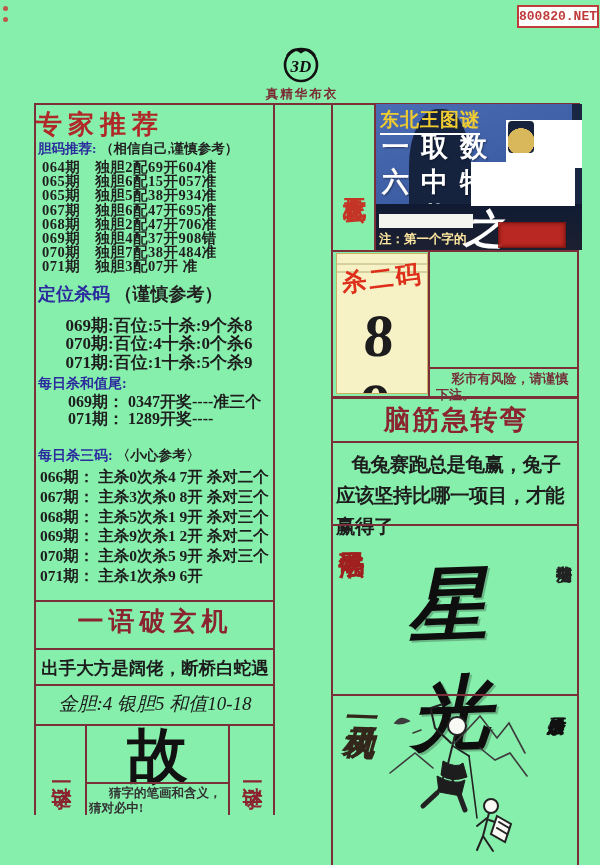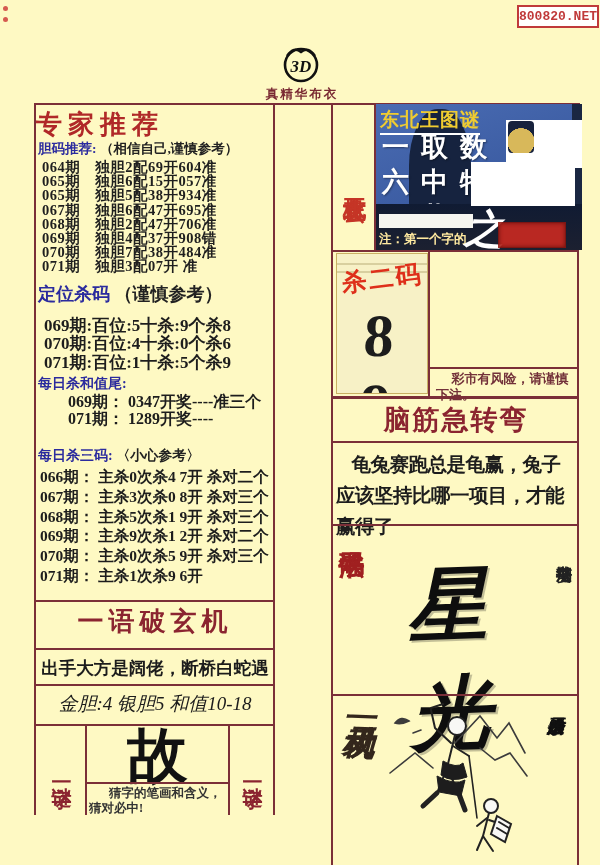--- a/index.html
+++ b/index.html
@@ -1,37 +1,37 @@
 <!DOCTYPE html>
 <html><head>
 <meta charset="utf-8">
 <style>
   * { margin:0; padding:0; box-sizing:border-box; }
   html,body { width:600px; }
   body { font-family:"Liberation Serif", serif; background:#ffffff; }
-  .page { position:relative; width:600px; height:865px; background:#fef9c3; overflow:hidden; }
+  .page { position:relative; width:600px; height:865px; background:#86efac; overflow:hidden; }
   .ln { position:absolute; background:#7b2f38; }
   .badge { position:absolute; left:517px; top:5px; width:82px; height:23px; border:2px solid #c03a3a;
            color:#c03a3a; font-family:"Liberation Mono", monospace; font-weight:bold; font-size:13px;
            line-height:19px; text-align:center; background:#fff; }
   .edge-mark { position:absolute; left:3px; top:6px; width:5px; height:5px; background:#cc3333; border-radius:50%;
            box-shadow:0 11px 0 #cc3333; opacity:.8; }
   .logo { position:absolute; left:281px; top:44px; width:40px; height:40px; }
   .brand { position:absolute; left:250px; top:86px; width:104px; text-align:center; font-size:12.5px;
            font-weight:bold; color:#7a2a33; letter-spacing:2px; }
   
   .exp-title { position:absolute; left:36px; top:107px; width:237px; font-size:26px;
            font-weight:bold; color:#b02828; letter-spacing:6px; }
   .dan-line { position:absolute; left:38px; top:140px; width:235px; font-size:13.5px; font-weight:bold; }
   .blue { color:#2b2b9e; }
   .note { color:#222; font-weight:bold; }
   .exp-rows { position:absolute; left:42px; top:160px; width:231px; }
   .exp-rows .row { font-size:14.5px; font-weight:bold; color:#1f1f1f; line-height:14.2px; letter-spacing:.5px; white-space:nowrap; }
   .dw-label { position:absolute; left:38px; top:282px; width:235px; font-size:18px; font-weight:bold; }
-  .dw-rows { position:absolute; left:44px; top:317px; width:230px; }
+  .dw-rows { position:absolute; left:44px; top:317px; width:230px;text-align:center; }
   .dw-rows .row { font-size:17px; font-weight:bold; color:#1d1d1d; line-height:18.4px; white-space:nowrap; }
   .hz-label { position:absolute; left:38px; top:375px; font-size:14px; font-weight:bold; }
   .hz-rows { position:absolute; left:40px; top:393px; width:232px; }
   .hz-rows .row { font-size:16px; font-weight:bold; color:#1d1d1d; line-height:17.3px; white-space:nowrap;margin-left:28px; }
   .sm-label { position:absolute; left:38px; top:447px; font-size:14px; font-weight:bold; }
   .sm-rows { position:absolute; left:40px; top:467px; width:233px; }
   .sm-rows .row { font-size:15.5px; font-weight:bold; color:#1d1d1d; line-height:19.8px; white-space:nowrap; }
   .phrase-title { position:absolute; left:36px; top:604px; width:238px; text-align:center; font-size:26px;
            font-weight:bold; color:#8b2430; letter-spacing:5px; }
   .phrase-line { position:absolute; left:36px; top:656px; width:238px; text-align:center; font-size:17.5px;

